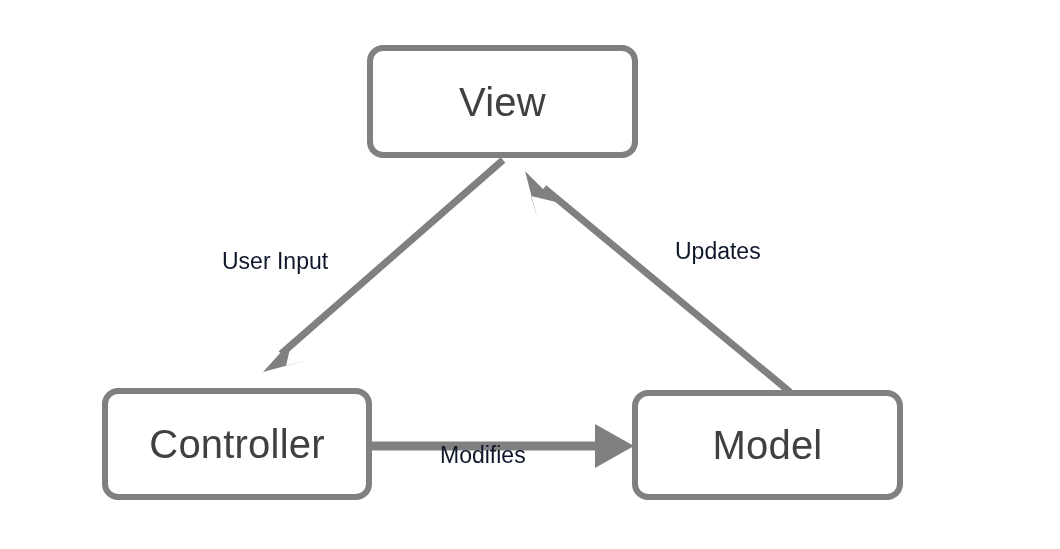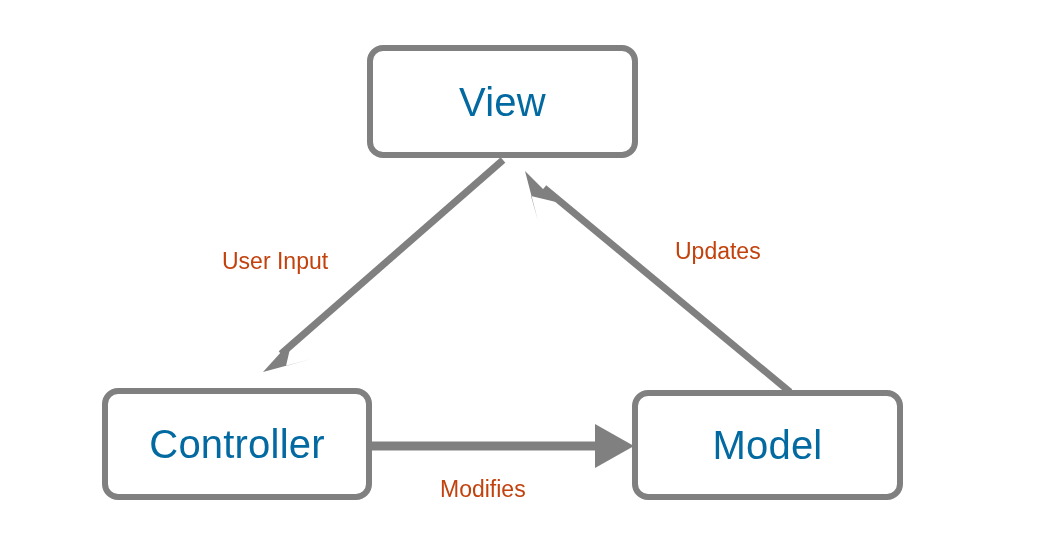--- a/index.html
+++ b/index.html
@@ -30,21 +30,21 @@
     border-radius: 16px;
     display: flex;
     align-items: center;
     justify-content: center;
     z-index: 3;
   }
   .node-label {
     font-family: "Liberation Sans", sans-serif;
     font-size: 40px;
     font-weight: 400;
-    color: #0369a1;
+    color: #404040;
     line-height: 1;
     letter-spacing: 0.2px;
     white-space: nowrap;
   }
   #node-view {
     left: 367px;
     top: 45px;
     width: 271px;
     height: 113px;
   }
@@ -58,36 +58,36 @@
     left: 632px;
     top: 390px;
     width: 271px;
     height: 110px;
   }
   .edge-label {
     position: absolute;
     font-family: "Liberation Sans", sans-serif;
     font-size: 23px;
     font-weight: 400;
-    color: #c2410c;
+    color: #0f172a;
     white-space: nowrap;
     line-height: 1;
     z-index: 4;
   }
   #label-user-input {
     left: 222px;
     top: 250px;
   }
   #label-updates {
     left: 675px;
     top: 240px;
   }
   #label-modifies {
     left: 440px;
-    top: 478px;
+    top: 444px;
   }
 </style>
 </head>
 <body>
 
 <div id="canvas">
 
   <svg id="diagram-svg" viewBox="0 0 1060 549" xmlns="http://www.w3.org/2000/svg">
 
     <g>

